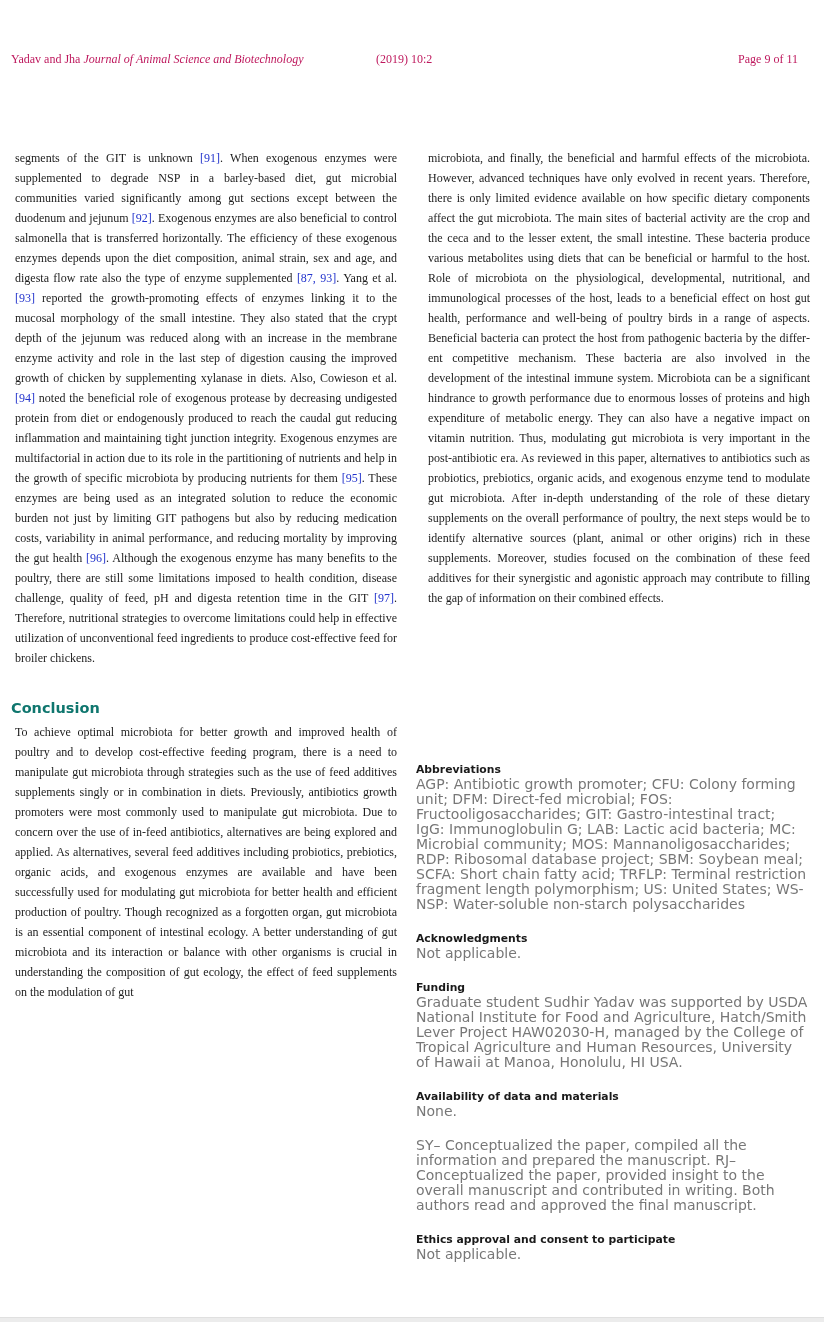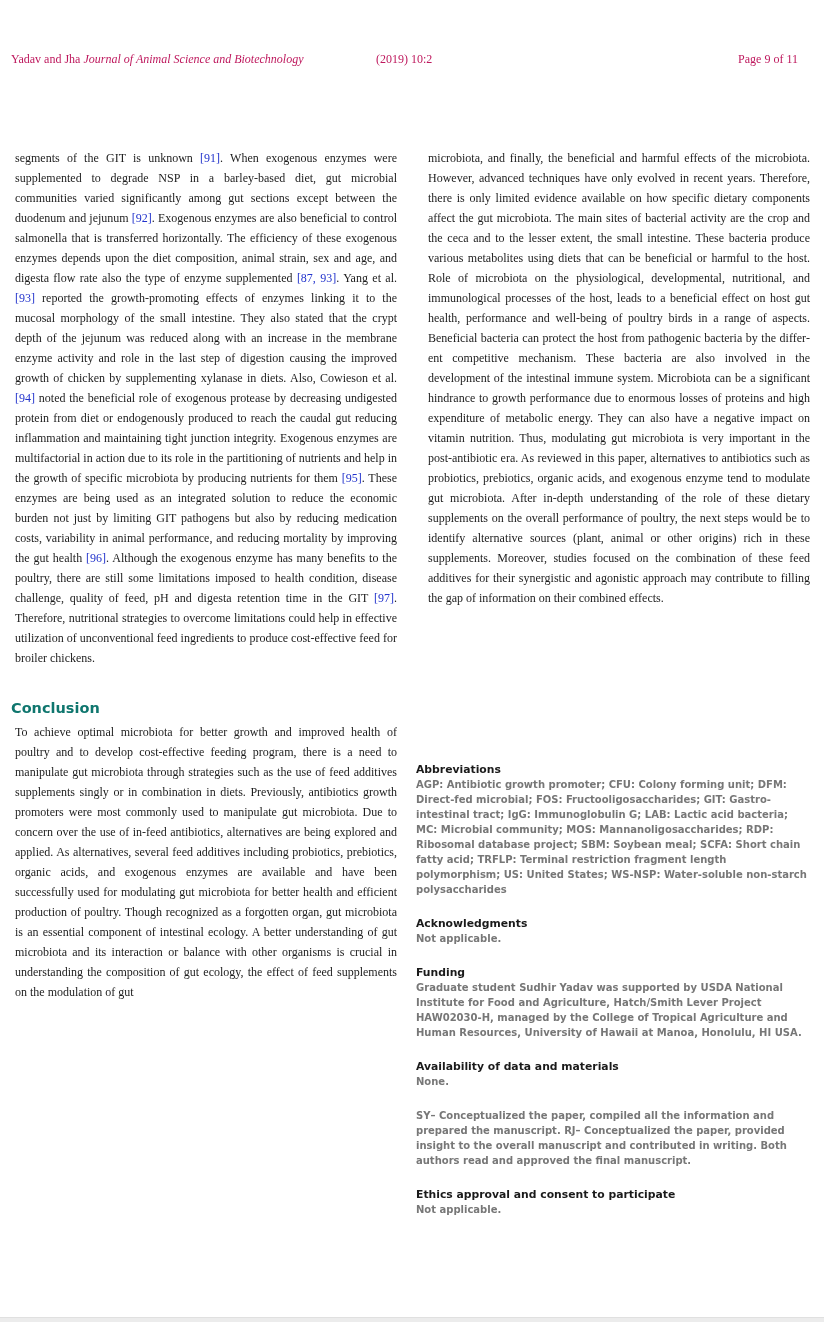--- a/index.html
+++ b/index.html
@@ -19,21 +19,21 @@
     text-align: justify; hyphens: manual; margin: 4px; color: #1c1c1c; }
   .ref { color: #2233cc; cursor: pointer; }
 
   .section-heading { font-family: "DejaVu Sans", sans-serif; font-weight: bold; font-size: 14.5px;
     margin: 0; line-height: 20px; color: #0f766e; }
   .conclusion-block { margin-top: 30px; }
 
   .back { position: absolute; left: 416px; top: 762px; width: 392px; font-family: "DejaVu Sans", sans-serif; }
   .back-section { margin-bottom: 19px; }
   .back-heading { font-size: 10.8px; font-weight: bold; color: #1a1a1a; line-height: 15px; margin: 0; }
-  .back-text { font-size: 10px; color: #777; line-height: 15px; margin: 0; font-weight: 700; }
+  .back-text { font-size: 14px; color: #777; line-height: 15px; margin: 0; font-weight: 400; }
 
   .bottom-bar { position: absolute; left: 0; right: 0; bottom: 0; height: 4px; background: #ececec;
     border-top: 1px solid #e0e0e0; }
 </style>
 </head>
 <body>
 
 <div class="header">
   <span class="left"><span>Yadav and Jha</span> <i>Journal of Animal Science and Biotechnology</i></span>
   <span class="cite">(2019) 10:2</span>

